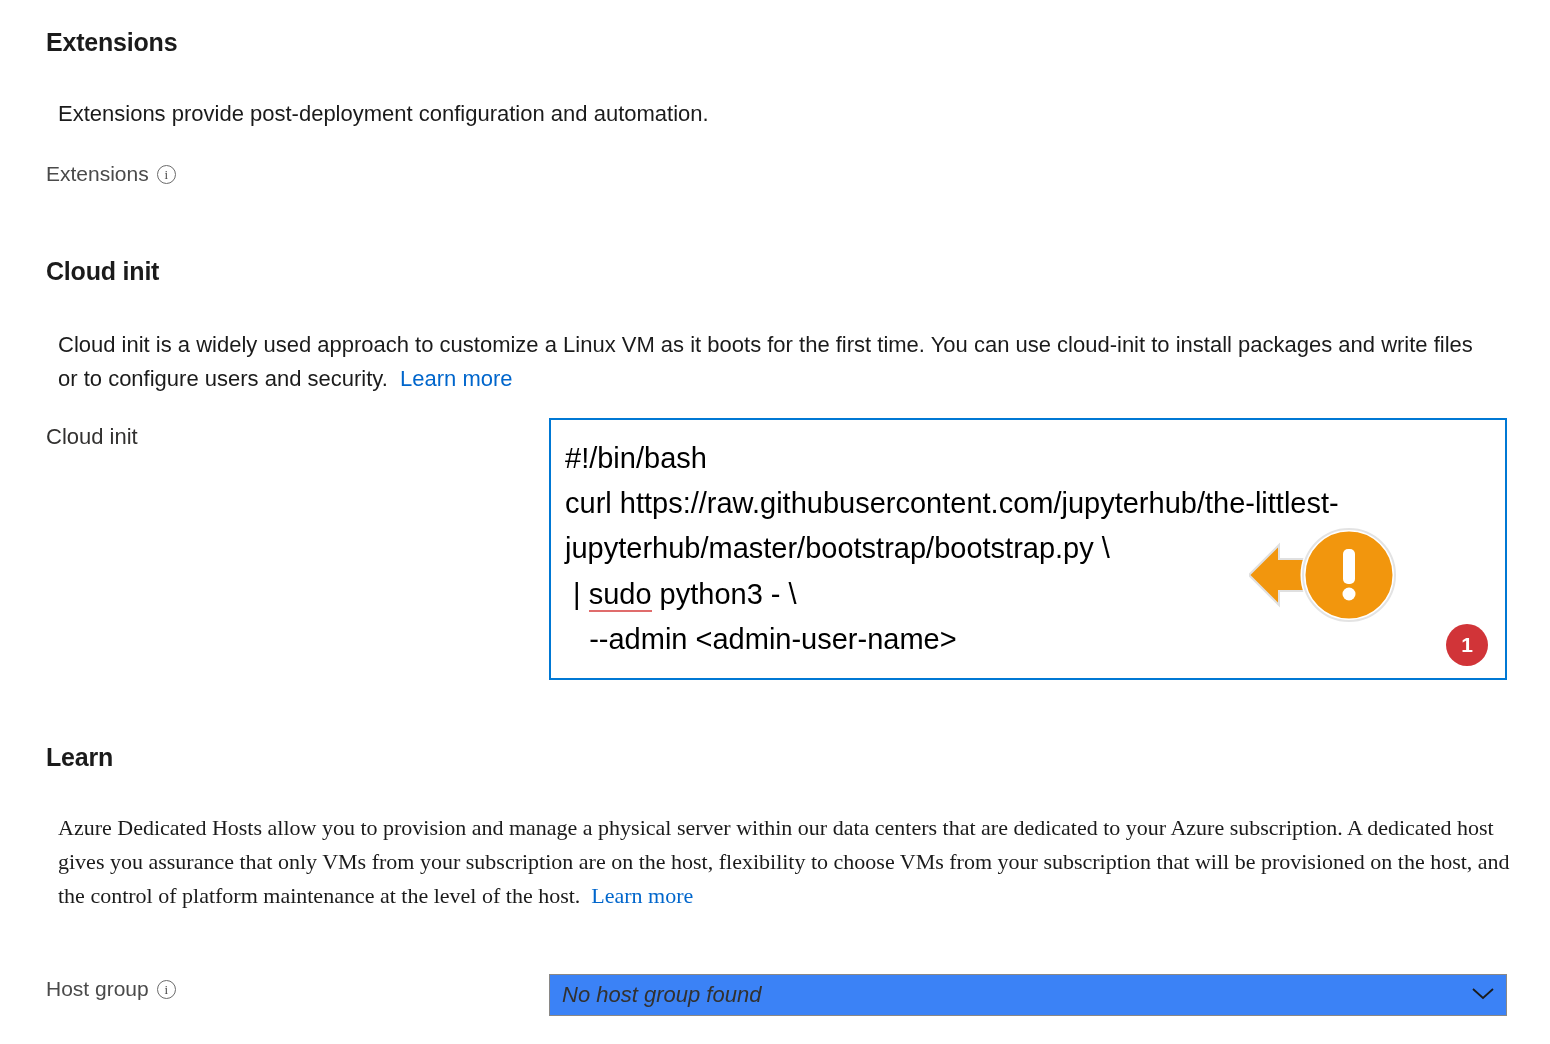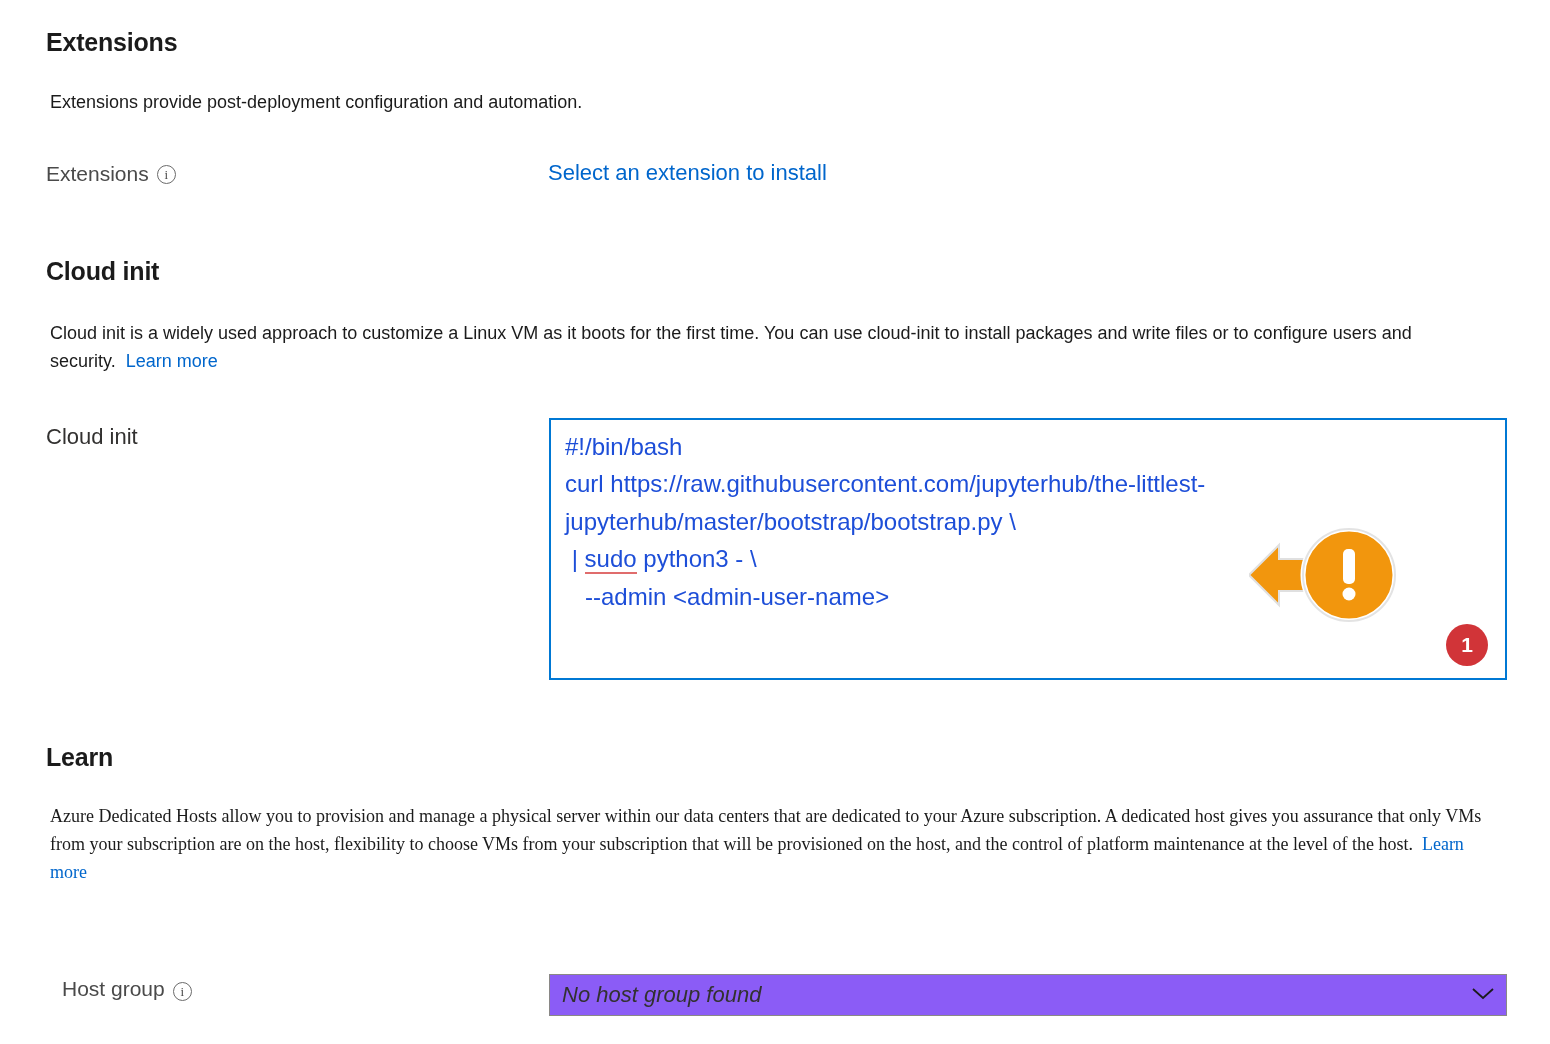--- a/index.html
+++ b/index.html
@@ -22,24 +22,24 @@
     padding: 0;
   }
   .section-title {
     font-size: 25px;
     font-weight: bold;
     color: #1b1b1b;
     margin: 0;
     letter-spacing: -0.2px;
   }
   .body-text {
-    font-size: 18px;
+    font-size: 22px;
     color: #1b1b1b;
     line-height: 1.55;
-    margin: 4px;
+    margin: 12px;
   }
   .link {
     color: #0066cc;
     text-decoration: none;
     cursor: pointer;
   }
   .field-label {
     font-size: 21px;
     color: #4a4a4a;
     display: flex;
@@ -74,23 +74,23 @@
 
   .textarea-box {
     position: absolute;
     left: 549px;
     top: 418px;
     width: 958px;
     height: 262px;
     border: 2px solid #0078d4;
     background: #ffffff;
     box-sizing: border-box;
-    padding: 8px 14px;
-    font-size: 24px;
-    color: #1d4ed8;
+    padding: 16px 14px;
+    font-size: 29px;
+    color: #000000;
     line-height: 1.56;
     overflow: hidden;
     white-space: pre-wrap;
     resize: none;
     font-family: "Liberation Sans", sans-serif;
   }
   .sudo-underline {
     border-bottom: 2px solid #e06c6c;
   }
 
@@ -115,30 +115,30 @@
     font-size: 21px;
     font-weight: bold;
     display: flex;
     align-items: center;
     justify-content: center;
   }
 
   
   #host-heading { position: absolute; left: 46px; top: 743px; }
   #host-desc { position: absolute; left: 46px; top: 799px; width: 1452px; font-family: Liberation Serif, serif; }
-  #hostgroup-field-label { position: absolute; left: 62px; top: 977px; align-items: flex-end; }
+  #hostgroup-field-label { position: absolute; left: 46px; top: 977px; }
 
   .select-box {
     position: absolute;
     left: 549px;
     top: 974px;
     width: 958px;
     height: 42px;
     border: 1px solid #8a8886;
-    background: #8b5cf6;
+    background: #3b82f6;
     box-sizing: border-box;
     display: flex;
     align-items: center;
     padding: 0 12px;
     font-size: 22px;
     font-style: italic;
     color: #323130;
   }
   .select-box .chev {
     margin-left: auto;
@@ -152,21 +152,20 @@
 
 <div class="page">
 
   <h2 class="section-title" id="extensions-heading">Extensions</h2>
   <p class="body-text" id="extensions-desc">Extensions provide post-deployment configuration and automation.</p>
 
   <div class="field-label" id="extensions-field-label">
     <span>Extensions</span>
     <span class="info-icon">i</span>
   </div>
-  <a class="link" id="extensions-select-link">Select an extension to install</a>
 
   <h2 class="section-title" id="cloudinit-heading">Cloud init</h2>
   <p class="body-text" id="cloudinit-desc"><span>Cloud init is a widely used approach to customize a Linux VM as it boots for the first time. You can use cloud-init to install packages and write files or to configure users and security.</span>&nbsp; <a class="link">Learn more</a></p>
 
   <div id="cloudinit-field-label">Cloud init</div>
 
   <div class="textarea-box"><span>#!/bin/bash</span>
 <span>curl https://raw.githubusercontent.com/jupyterhub/the-littlest-jupyterhub/master/bootstrap/bootstrap.py \</span>
 <span> | </span><span class="sudo-underline">sudo</span><span> python3 - \</span>
 <span>   --admin &lt;admin-user-name&gt;</span></div>

